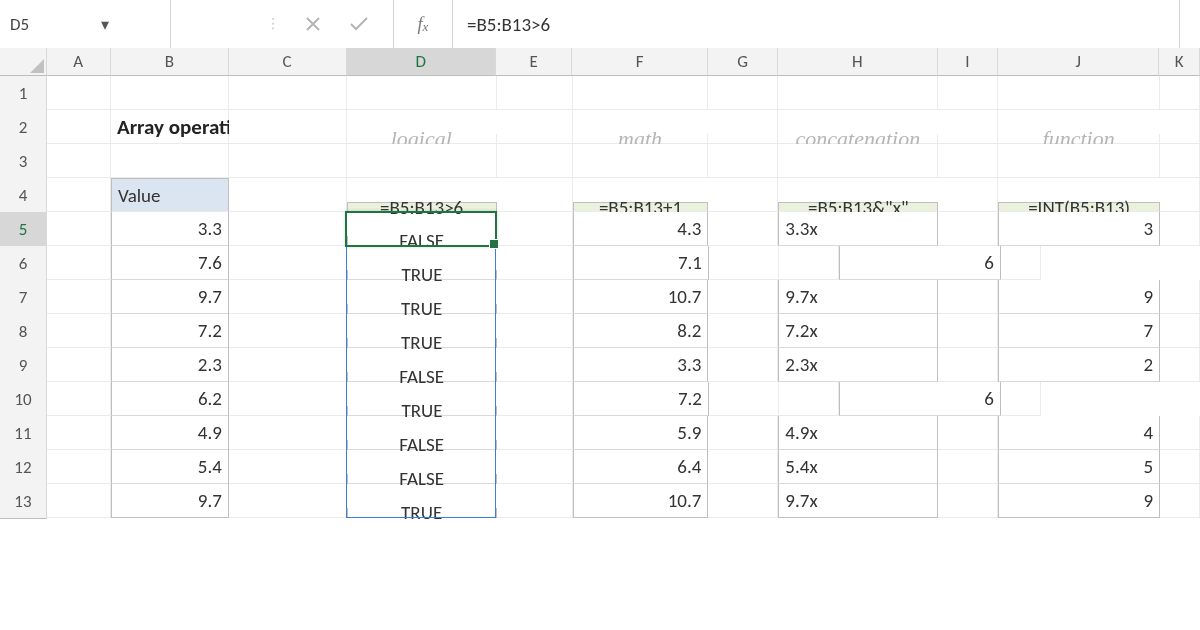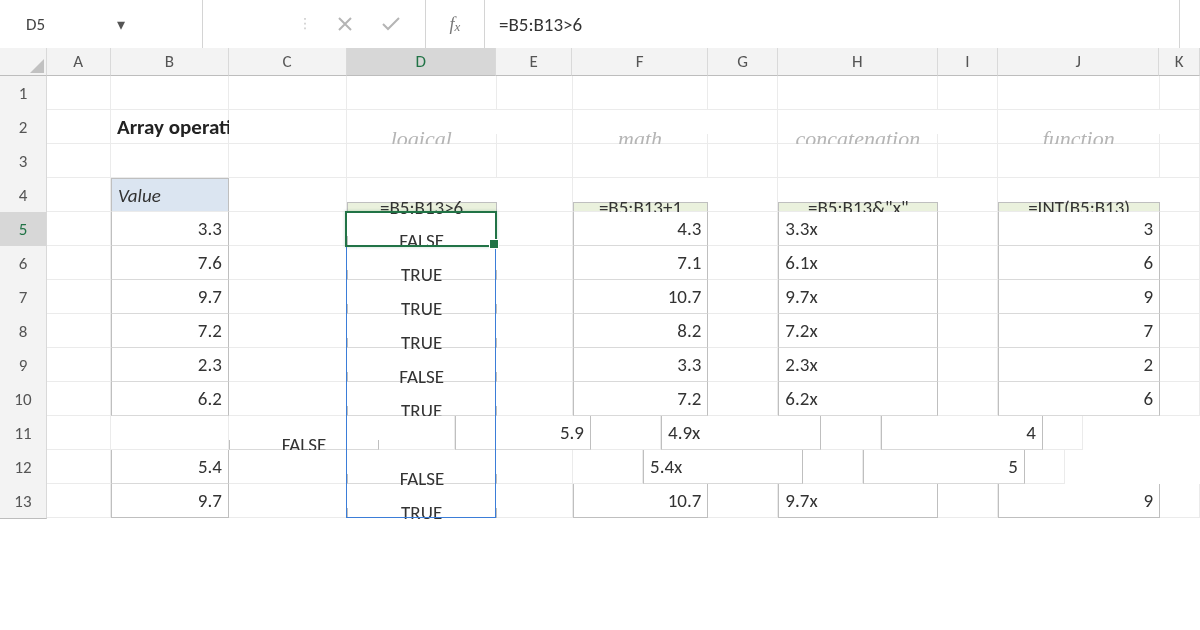--- a/index.html
+++ b/index.html
@@ -22,21 +22,21 @@
     display: flex;
     align-items: stretch;
     height: 48px;
     border-bottom: 1px solid #d4d4d4;
     background: #fff;
   }
   .name-box {
     width: 150px;
     display: flex;
     align-items: center;
-    padding: 0 26px;
+    padding: 0 10px;
     font-size: 17px;
     color: #444;
     border-right: 1px solid #d4d4d4;
     gap: 32px;
   }
   .name-box span { flex:1; }
   .name-box .dd {
     color:#555;
     font-size:16px;
   }
@@ -154,21 +154,21 @@
   .ch.wG{width:70px;} .ch.wH{width:160px;} .ch.wI{width:60px;}
   .ch.wJ{width:162px;} .ch.wK{width:40px;}
 
   .title-text { font-weight:700; font-size:21px; color:#222;}
   .script-text {
     font-family: "Segoe Script","Comic Sans MS",cursive;
     font-style:italic;
     color:#b5b5b5;
     font-size:22px;
   }
-  .hdr-blue { background:#dbe5f1;font-style:italic; }
+  .hdr-blue { background:#dbe5f1; }
   .hdr-green { background:#eaf1dd; }
 
   
   .active-cell-outline {
     position:absolute;
     box-sizing:border-box;
     border:2px solid #217346;
     pointer-events:none;
     box-shadow: 0 0 3px rgba(33,115,70,.25);
   }
@@ -330,21 +330,20 @@
           </div>
           <div class="row">
             <div class="rh ">6</div>
             <div class="cell wA"></div>
             <div class="cell wB right blk-left blk-right blk-inner-b">7.6</div>
             <div class="cell wC"></div>
             <div class="cell wD center blk-left blk-right blk-inner-b">TRUE</div>
             <div class="cell wE"></div>
             <div class="cell wF right blk-left blk-right blk-inner-b">7.1</div>
             <div class="cell wG"></div>
-            <div class="cell wH blk-left blk-right blk-inner-b">6.1x</div>
             <div class="cell wI"></div>
             <div class="cell wJ right blk-left blk-right blk-inner-b">6</div>
             <div class="cell wK"></div>
           </div>
           <div class="row">
             <div class="rh ">7</div>
             <div class="cell wA"></div>
             <div class="cell wB right blk-left blk-right blk-inner-b">9.7</div>
             <div class="cell wC"></div>
             <div class="cell wD center blk-left blk-right blk-inner-b">TRUE</div>
@@ -386,45 +385,46 @@
           </div>
           <div class="row">
             <div class="rh ">10</div>
             <div class="cell wA"></div>
             <div class="cell wB right blk-left blk-right blk-inner-b">6.2</div>
             <div class="cell wC"></div>
             <div class="cell wD center blk-left blk-right blk-inner-b">TRUE</div>
             <div class="cell wE"></div>
             <div class="cell wF right blk-left blk-right blk-inner-b">7.2</div>
             <div class="cell wG"></div>
-            <div class="cell wH blk-left blk-right blk-inner-b">6.2x</div>
             <div class="cell wI"></div>
             <div class="cell wJ right blk-left blk-right blk-inner-b">6</div>
             <div class="cell wK"></div>
           </div>
           <div class="row">
             <div class="rh ">11</div>
             <div class="cell wA"></div>
+            <div class="cell wB right blk-left blk-right blk-inner-b">4.9</div>
             <div class="cell wC"></div>
             <div class="cell wD center blk-left blk-right blk-inner-b">FALSE</div>
             <div class="cell wE"></div>
             <div class="cell wF right blk-left blk-right blk-inner-b">5.9</div>
             <div class="cell wG"></div>
             <div class="cell wH blk-left blk-right blk-inner-b">4.9x</div>
             <div class="cell wI"></div>
             <div class="cell wJ right blk-left blk-right blk-inner-b">4</div>
             <div class="cell wK"></div>
           </div>
           <div class="row">
             <div class="rh ">12</div>
             <div class="cell wA"></div>
             <div class="cell wB right blk-left blk-right blk-inner-b">5.4</div>
             <div class="cell wC"></div>
             <div class="cell wD center blk-left blk-right blk-inner-b">FALSE</div>
             <div class="cell wE"></div>
+            <div class="cell wF right blk-left blk-right blk-inner-b">6.4</div>
             <div class="cell wG"></div>
             <div class="cell wH blk-left blk-right blk-inner-b">5.4x</div>
             <div class="cell wI"></div>
             <div class="cell wJ right blk-left blk-right blk-inner-b">5</div>
             <div class="cell wK"></div>
           </div>
           <div class="row">
             <div class="rh ">13</div>
             <div class="cell wA"></div>
             <div class="cell wB right blk-left blk-right blk-bottom">9.7</div>

